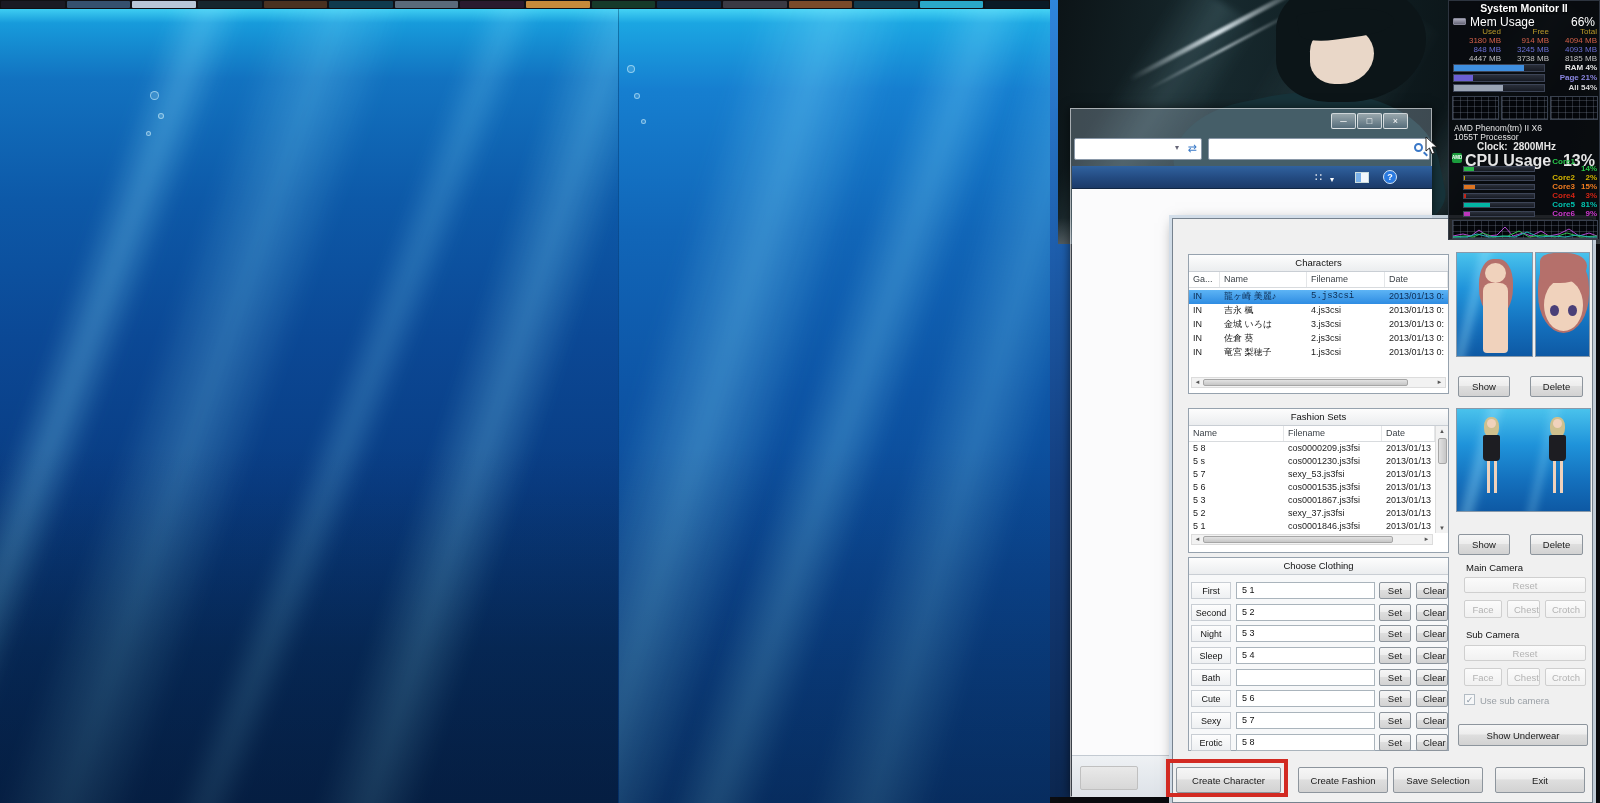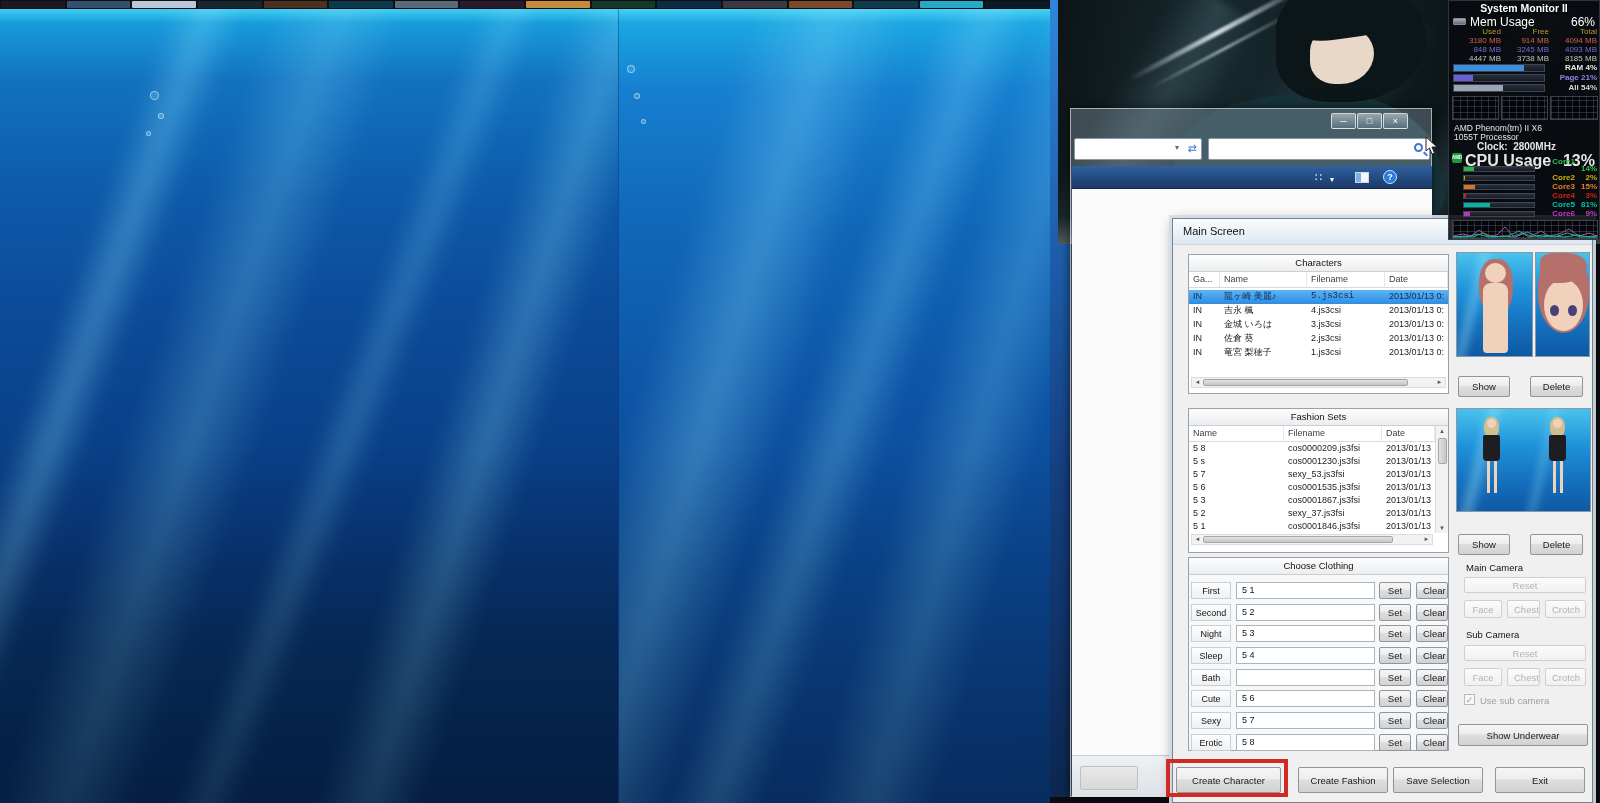--- a/index.html
+++ b/index.html
@@ -194,23 +194,20 @@
         <span class="paneic" style="left:283px;"></span>
         <span class="helpic" style="left:311px;">?</span>
       </div>
       <div class="econtent"></div>
       <div class="estatus">
         <div class="blk"></div>
       </div>
     </div>
 
     <div id="dialog">
-      <div id="dlg-title">
-        <span>Main Screen</span>
-      </div>
 
       <div class="grp" style="left:15px;top:35px;width:261px;height:140px;">
         <div class="band">Characters</div>
         <div class="colhead" style="top:17px;">
           <span style="width:31px;">Ga...</span>
           <span style="width:87px;">Name</span>
           <span style="width:78px;">Filename</span>
           <span style="width:63px;">Date</span>
         </div>
         <div class="trow sel" style="left:0;top:35px;width:100%;">

